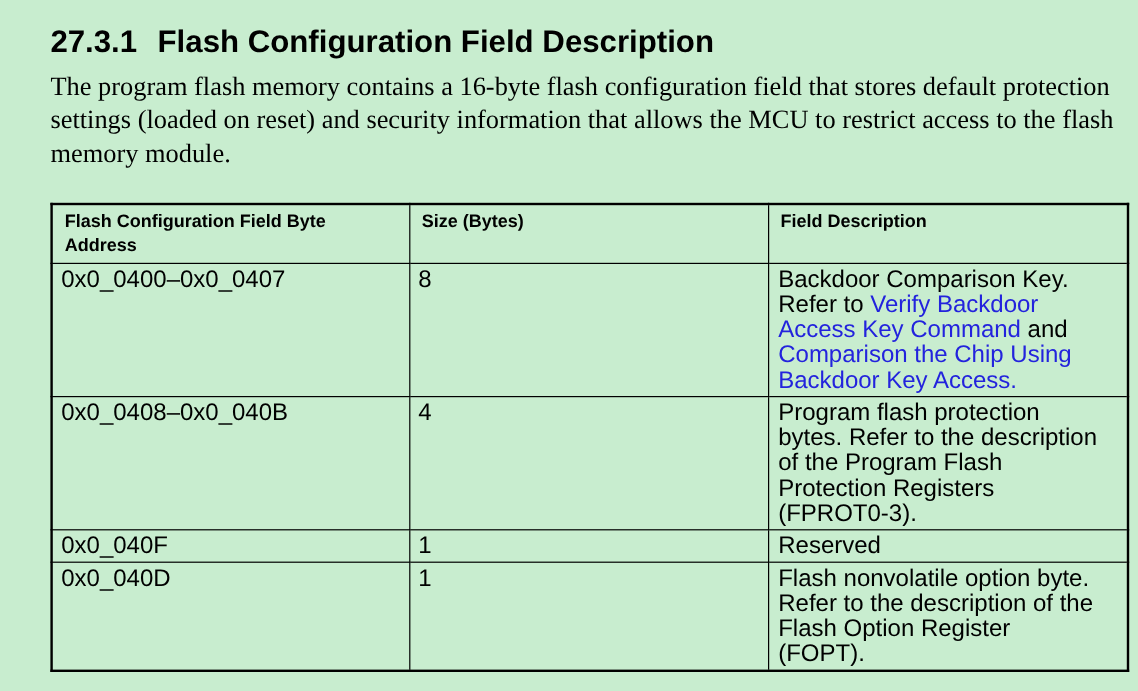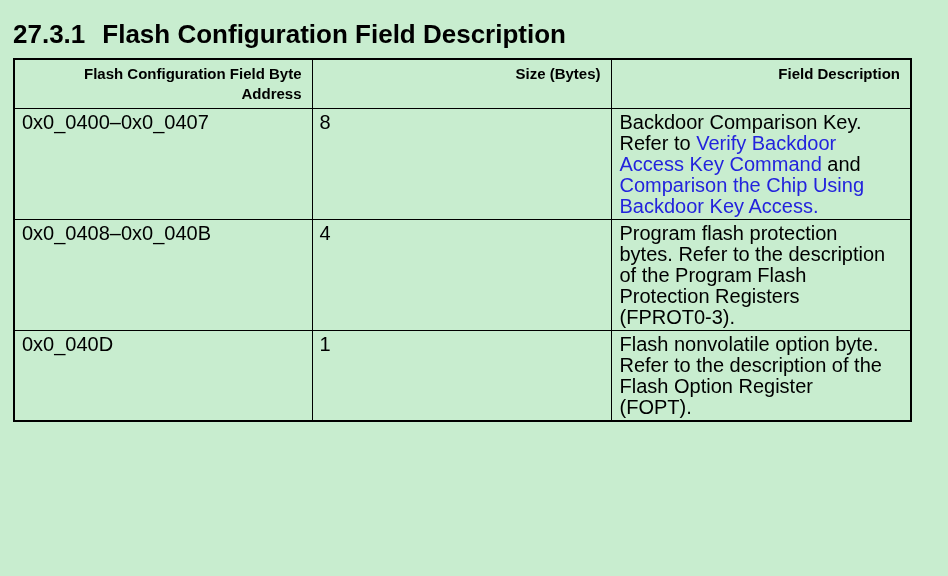--- a/index.html
+++ b/index.html
@@ -2,21 +2,21 @@
 <html style="--link: #2323dd; --sel-bg: #3e8ce6; --sel-fg: #f2f9ff;"><head>
 <meta charset="utf-8">
 <style>
   html,body{margin:0;padding:0}
   body{
     width:948px;height:576px;overflow:hidden;
     background:#c8edcf;
     font-family:"Liberation Sans",sans-serif;
     color:#000;
   }
-  .doc{padding:14px 26px 0 13px}
+  .doc{padding:14px 26px 0 42px}
 
   h1{
     margin:5px 0 9px 0;
     font-size:26px;line-height:30px;font-weight:bold;
     font-family:"Liberation Sans",sans-serif;
   }
   .sec-title{margin-left:17px}
 
   .intro{
     margin:9px 0 27px 0;
@@ -25,21 +25,21 @@
     width:898px;
   }
 
   table.cfg{
     border-collapse:collapse;table-layout:fixed;
     width:897px;
     border:2px solid #000;
   }
   th,td{border:1px solid #000;vertical-align:top}
   th{
-    font-size:15px;font-weight:bold;text-align:right;
+    font-size:15px;font-weight:bold;text-align:left;
     padding:4px 10px;line-height:20px;
   }
   td{
     font-size:20px;line-height:21px;
     padding:3px 8px 2px 7px;
     word-spacing:normal;
   }
   td.desc{padding:3px 20px 2px 8px}
 
   thead tr{height:46px}
@@ -59,20 +59,21 @@
 </style>
 </head>
 <body style="background: rgb(200, 237, 207);">
 
 <div class="doc">
 
   <h1>
     <span class="sec-num">27.3.1</span><span class="sec-title">Flash Configuration Field Description</span>
   </h1>
 
+  <p class="intro">The program flash memory contains a 16-byte flash configuration field that stores default protection settings (loaded on reset) and security information that allows the MCU to restrict access to the flash memory module.</p>
 
   <table class="cfg">
     <colgroup>
       <col style="width:298px">
       <col style="width:299px">
       <col style="width:300px">
     </colgroup>
     <thead>
       <tr>
         <th>Flash Configuration Field Byte Address</th>
@@ -85,20 +86,25 @@
           <td>0x0_0400–0x0_0407</td>
           <td>8</td>
           <td class="desc"><span>Backdoor Comparison Key. Refer to </span><span class="link">Verify Backdoor Access Key Command</span><span> and </span><span class="link">Comparison the Chip Using Backdoor Key Access.</span></td>
         </tr>
         <tr>
           <td>0x0_0408–0x0_040B</td>
           <td>4</td>
           <td class="desc"><span>Program flash protection bytes. Refer to the description of the Program Flash Protection Registers (FPROT0-3).</span></td>
         </tr>
         <tr>
+          <td>0x0_040F</td>
+          <td>1</td>
+          <td class="desc"><span>Reserved</span></td>
+        </tr>
+        <tr>
           <td>0x0_040D</td>
           <td>1</td>
           <td class="desc"><span>Flash nonvolatile option byte. Refer to the description of the Flash Option Register (FOPT).</span></td>
         </tr>
       </tbody>
   </table>
 
 </div>
 
 </body></html>

